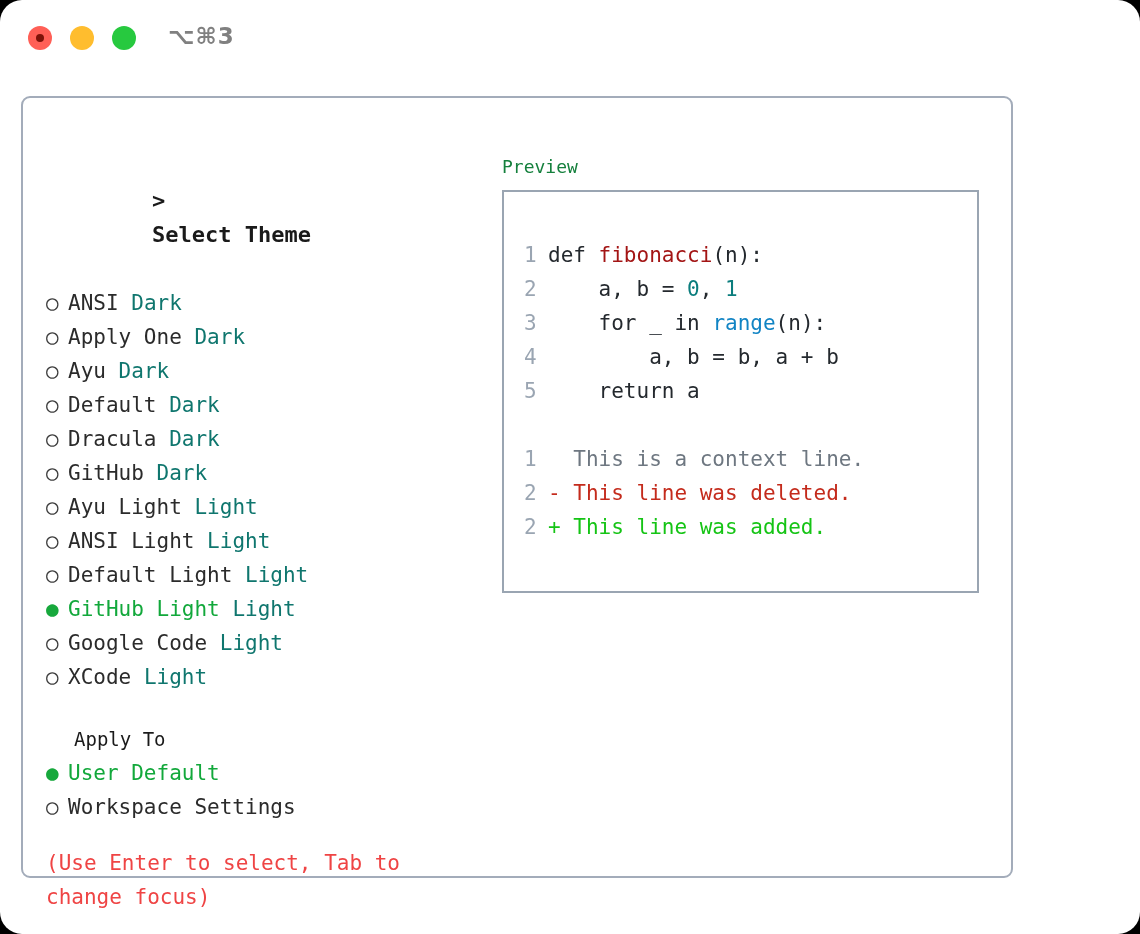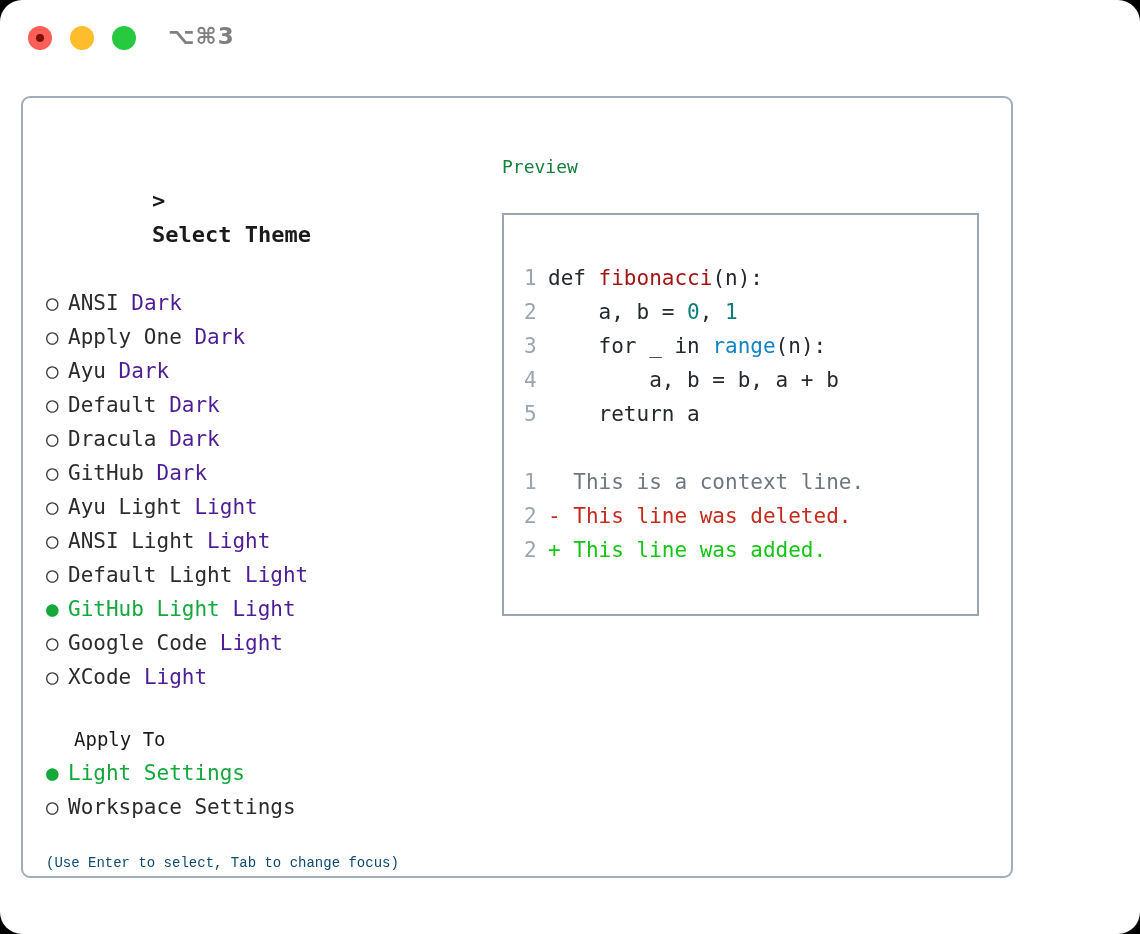--- a/index.html
+++ b/index.html
@@ -105,58 +105,57 @@
     white-space: pre;
   }
   .bullet {
     display: inline-block;
     width: 22px;
     color: #3d3d3d;
   }
   .bullet.on { color: #17a83c; }
   .opt-label.on { color: #12a83b; }
   .opt-tag {
-    color: #4c1d95;
+    color: #0f766e;
     text-align: center;
   }
 
   .subhead {
     font-size: 19px;
     line-height: 34px;
     color: #1a1a1a;
     white-space: pre;
     padding-left: 28px;
   }
   .spacer-lg { height: 28px; }
   .spacer-md { height: 22px; }
 
   .hint {
-    font-size: 14px;
-    line-height: 34px;
-    color: #0c4a6e;
+    font-size: 21px;
+    line-height: 34px;
+    color: #ef4444;
     width: 400px;
     white-space: pre-wrap;
-    font-family: Liberation Mono, monospace;
   }
 
   
   .right-col {
     position: absolute;
     left: 479px;
     top: 52px;
     width: 480px;
   }
   .preview-title {
     font-size: 18px;
     font-weight: normal;
     color: #15803d;
     line-height: 34px;
   }
   .preview-box {
-    margin-top: 29px;
+    margin-top: 6px;
     width: 477px;
     height: 403px;
     border: 2px solid #9aa5b2;
     box-sizing: border-box;
     background: #ffffff;
     padding: 46px 0 5px 20px;
   }
   .code-line {
     font-size: 21px;
     line-height: 34px;
@@ -211,21 +210,21 @@
           <div class="opt-row"><span class="bullet">○</span><span class="opt-label">Default Light</span> <span class="opt-tag">Light</span></div>
           <div class="opt-row"><span class="bullet on">●</span><span class="opt-label on">GitHub Light</span> <span class="opt-tag">Light</span></div>
           <div class="opt-row"><span class="bullet">○</span><span class="opt-label">Google Code</span> <span class="opt-tag">Light</span></div>
           <div class="opt-row"><span class="bullet">○</span><span class="opt-label">XCode</span> <span class="opt-tag">Light</span></div>
         </div>
 
       <div class="spacer-lg"></div>
 
       <div class="subhead">Apply To</div>
       <div id="apply-list">
-          <div class="opt-row"><span class="bullet on">●</span><span class="opt-label on">Light Settings</span></div>
+          <div class="opt-row"><span class="bullet on">●</span><span class="opt-label on">User Default</span></div>
           <div class="opt-row"><span class="bullet">○</span><span class="opt-label">Workspace Settings</span></div>
         </div>
 
       <div class="spacer-md"></div>
 
       <div class="hint">(Use Enter to select, Tab to change focus)</div>
     </div>
 
     <div class="right-col">
       <div class="preview-title">Preview</div>

